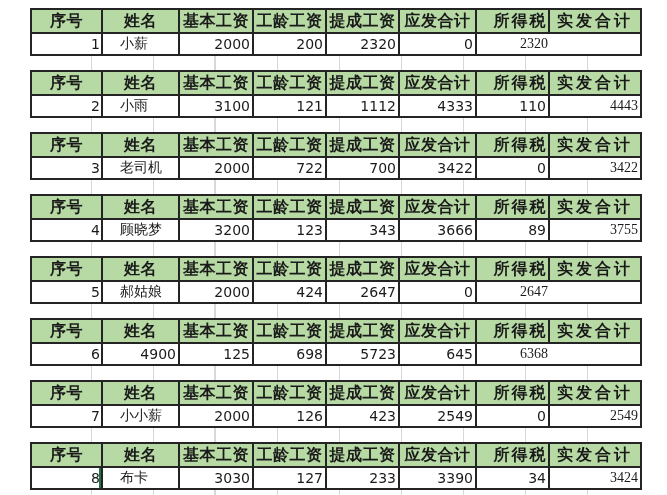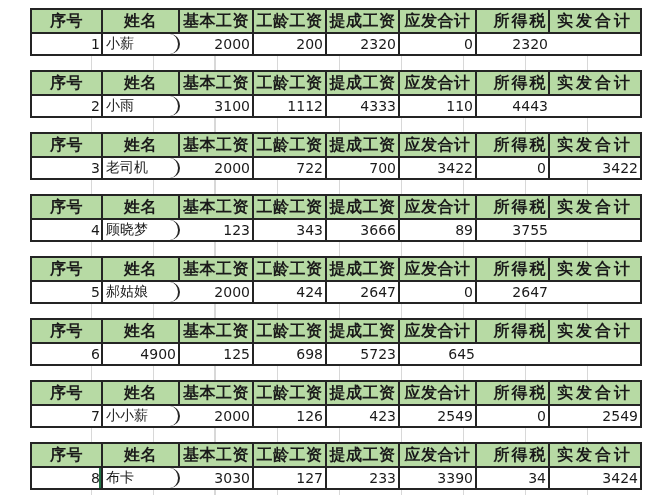--- a/index.html
+++ b/index.html
@@ -26,44 +26,43 @@
     grid-template-columns:71px 77px 74px 73px 73px 77px 73px 90px;
   }
   .cell{
     box-sizing:border-box;
     display:flex;
     align-items:center;
     overflow:hidden;
     white-space:nowrap;
     border-right:2px solid #242424;
   }
-  .cell:last-child{border-right:none;}
+  .cell:last-child{border-right:none;font-family:Liberation Serif, serif;}
   .header-row .cell{
     height:24px;
     background:#b7daa4;
     border-bottom:2px solid #242424;
     font-weight:bold;
     font-size:16px;
     justify-content:center;
     letter-spacing:0.5px;
   }
   .header-row .cell.c7{letter-spacing:3px;}
   .header-row .cell.c6{letter-spacing:2px;padding-left:16px;}
   .data-row .cell{
     height:20px;
     background:#ffffff;
     font-size:14px;
     justify-content:flex-end;
     padding-right:2px;
   }
   .data-row .cell.name{
     justify-content:flex-start;
-    padding-left:3px;
+    padding-left:17px;
     padding-right:0;
-    border-radius:10px;
   }
   .data-row .cell.serial{padding-right:1px;}
   .spacer{
     height:14px;
     width:612px;
     background:
       repeating-linear-gradient(to right,
         transparent 0px, transparent 60.5px,
         #d8d8d8 60.5px, #d8d8d8 62px);
     background-color:#ffffff;
@@ -119,20 +118,21 @@
             <div class="cell c3">工龄工资</div>
             <div class="cell c4">提成工资</div>
             <div class="cell c5">应发合计</div>
             <div class="cell c6">所得税</div>
             <div class="cell c7">实发合计</div>
           </div>
           <div class="row data-row">
             <div class="cell serial">2</div>
             <div class="cell name">小雨</div>
             <div class="cell">3100</div>
+            <div class="cell">121</div>
             <div class="cell">1112</div>
             <div class="cell">4333</div>
             <div class="cell">110</div>
             <div class="cell">4443</div>
           </div>
         </div>
         <div class="spacer"></div>
       </div>
 
       <div class="block">
@@ -169,20 +169,21 @@
             <div class="cell c2">基本工资</div>
             <div class="cell c3">工龄工资</div>
             <div class="cell c4">提成工资</div>
             <div class="cell c5">应发合计</div>
             <div class="cell c6">所得税</div>
             <div class="cell c7">实发合计</div>
           </div>
           <div class="row data-row">
             <div class="cell serial">4</div>
             <div class="cell name">顾晓梦</div>
+            <div class="cell">3200</div>
             <div class="cell">123</div>
             <div class="cell">343</div>
             <div class="cell">3666</div>
             <div class="cell">89</div>
             <div class="cell">3755</div>
           </div>
         </div>
         <div class="spacer"></div>
       </div>
 
@@ -223,20 +224,21 @@
             <div class="cell c6">所得税</div>
             <div class="cell c7">实发合计</div>
           </div>
           <div class="row data-row">
             <div class="cell serial">6</div>
             <div class="cell">4900</div>
             <div class="cell">125</div>
             <div class="cell">698</div>
             <div class="cell">5723</div>
             <div class="cell">645</div>
+            <div class="cell">6368</div>
           </div>
         </div>
         <div class="spacer"></div>
       </div>
 
       <div class="block">
         <div class="row-table">
           <div class="row header-row">
             <div class="cell c0">序号</div>
             <div class="cell c1">姓名</div>

